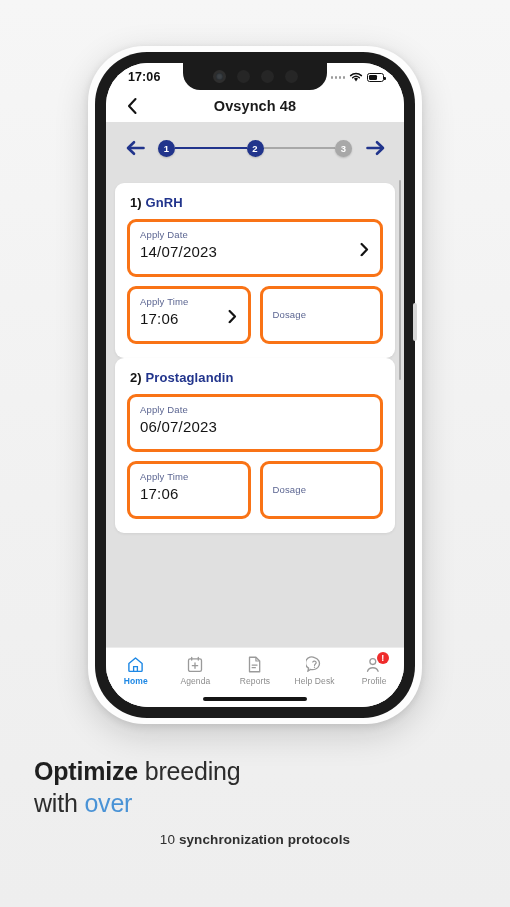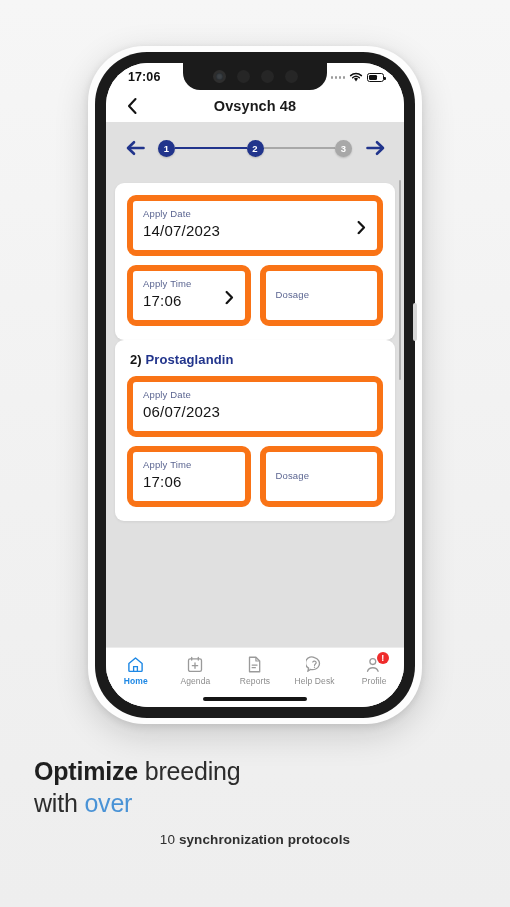--- a/index.html
+++ b/index.html
@@ -141,21 +141,21 @@
   .card + .card{ margin-top:0; }
 
   .sec-title{
     font-size:13px; font-weight:bold;
     margin:0 0 9px 3px; letter-spacing:0.1px;
   }
   .sec-num{ color:#141414; }
   .sec-name{ color:#21348c; }
 
   .field{
-    border:6px solid #f97316;
+    border:3px solid #f97316;
     border-radius:9px;
     background:#fff;
     position:relative;
     padding:7px 10px 9px 10px;
   }
   .field-label{
     font-size:9.5px; color:#5b6591;
     letter-spacing:0.15px;
     margin-bottom:3px;
   }
@@ -294,20 +294,24 @@
       </svg>
     </div>
   </div>
 
   <div class="content">
     <div class="scrollbar"></div>
 
     <div class="scroll-area">
 
       <div class="card" style="margin-top:9px;">
+        <div class="sec-title">
+          <span class="sec-num">1)</span>
+          <span class="sec-name">GnRH</span>
+        </div>
 
         <div class="field tall">
           <div class="field-label">Apply Date</div>
           <div class="field-value">14/07/2023</div>
           <span class="chev">
             <svg width="9" height="14" viewBox="0 0 9 14">
               <path d="M1.6 1.4 L7 7 L1.6 12.6" stroke="#141414" stroke-width="2.2" fill="none" stroke-linecap="round" stroke-linejoin="round"></path>
             </svg>
           </span>
         </div>

